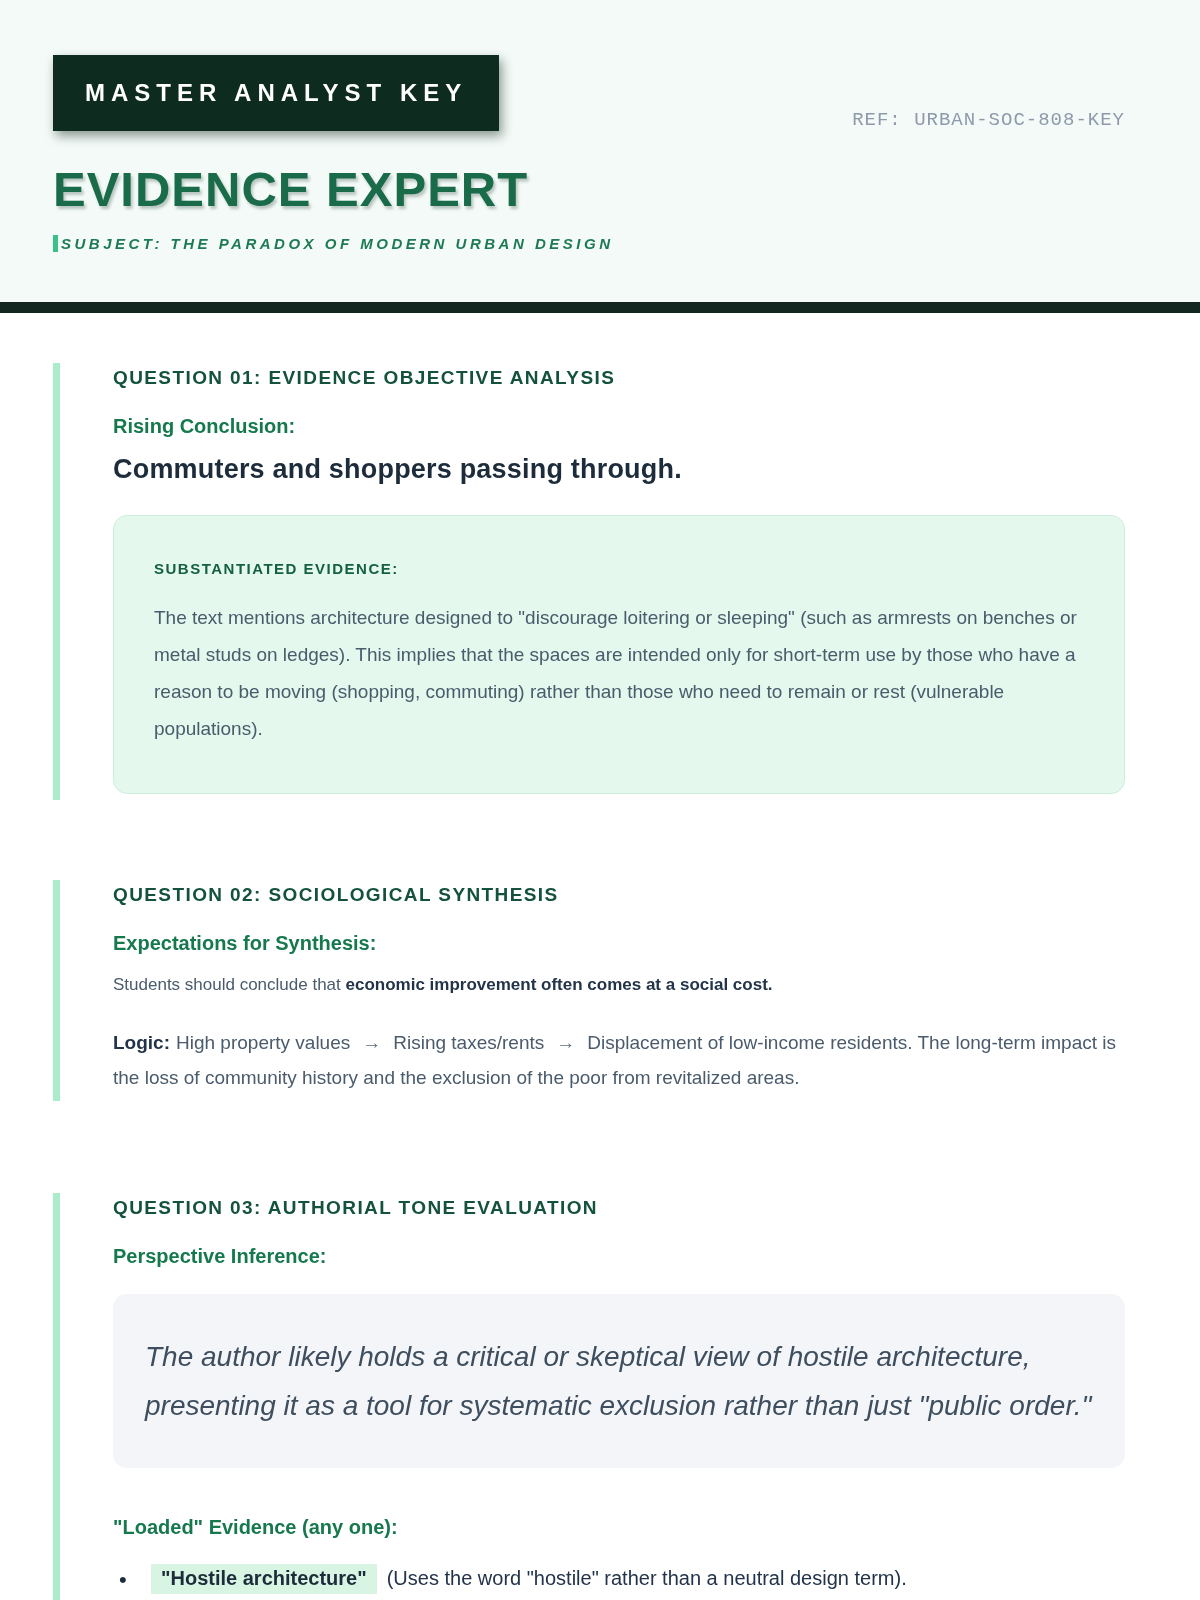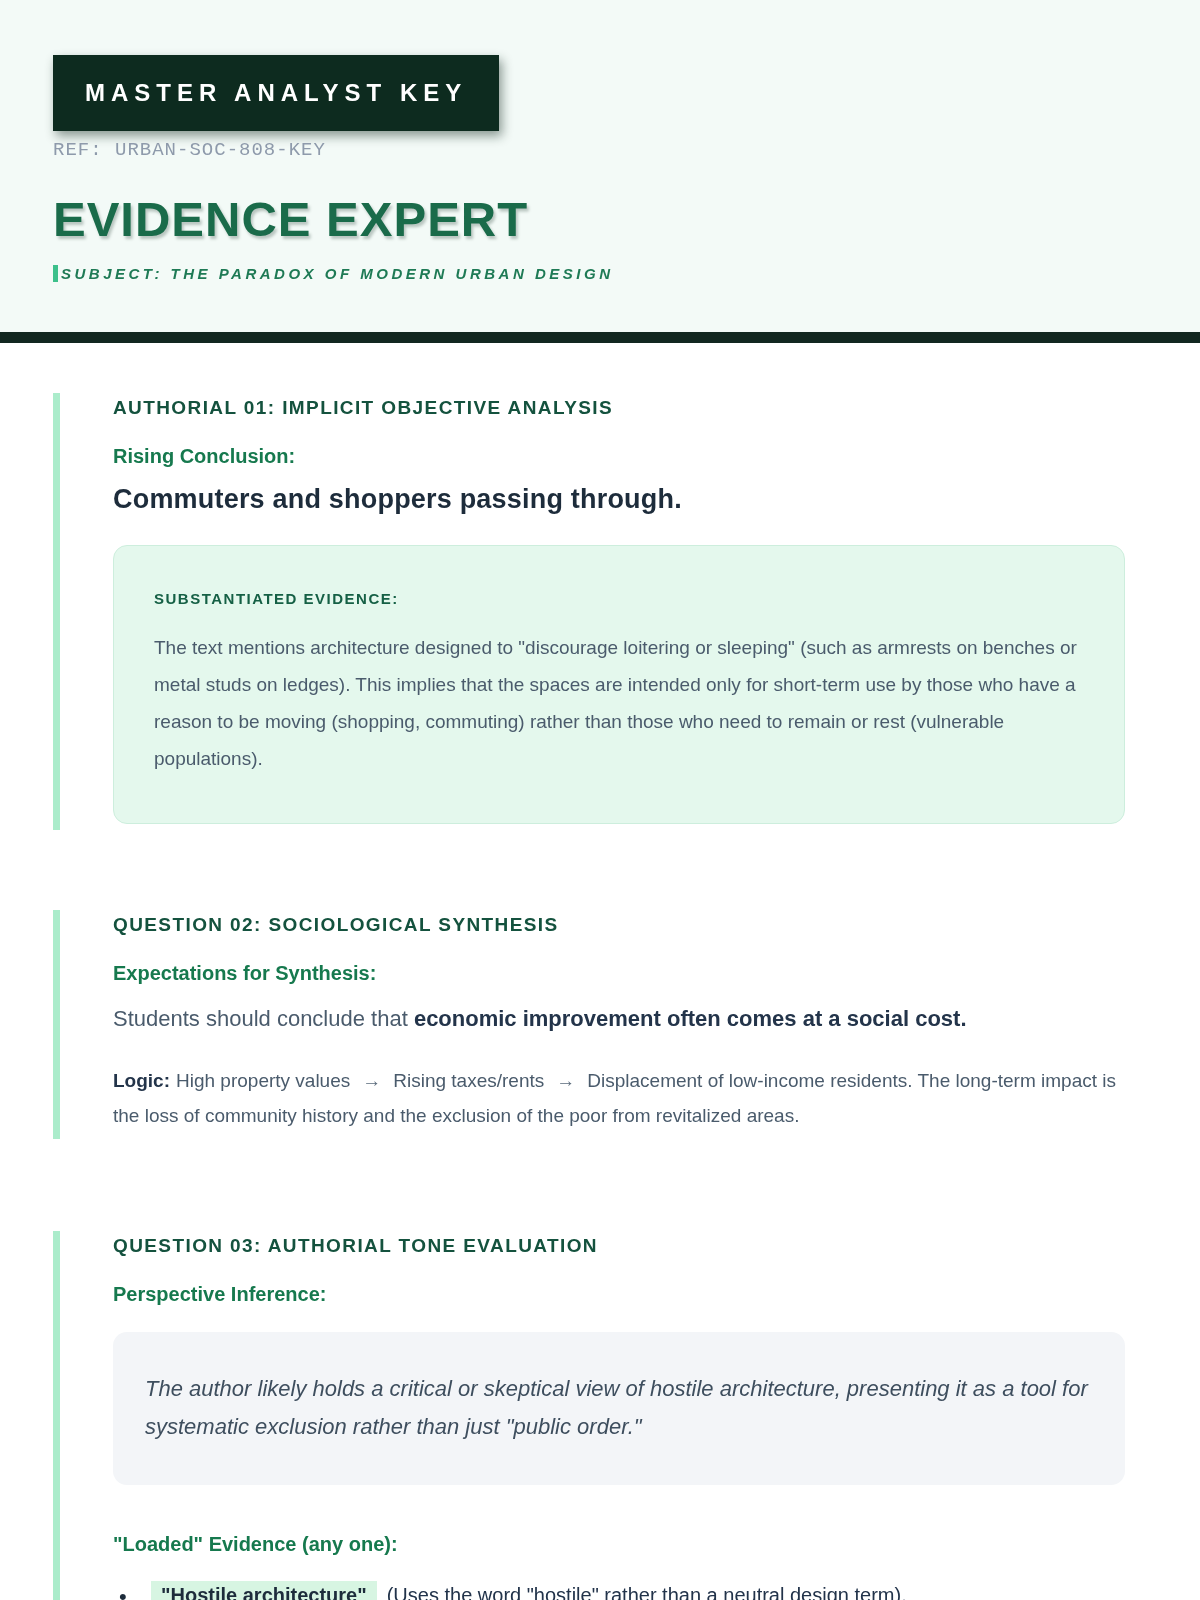--- a/index.html
+++ b/index.html
@@ -10,21 +10,21 @@
     font-family: "Liberation Sans", sans-serif;
     -webkit-font-smoothing: antialiased;
   }
 
   
   .header {
     background: var(--header-bg, #f3faf7);
     padding: 55px 75px 50px 53px;
   }
   .header-top {
-    display: flex; justify-content: space-between; align-items: flex-start; flex-direction: column;
+    display: flex; justify-content: space-between; align-items: flex-end;
   }
   .badge {
     background: var(--brand-dark, #0d2b1f);
     color: #ffffff;
     font-weight: 700;
     font-size: 24px;
     letter-spacing: 6px;
     padding: 24px 32px;
     box-shadow: 3px 5px 10px rgba(10, 35, 25, 0.45);
     white-space: nowrap;
@@ -98,21 +98,21 @@
     color: var(--evidence-label-green, #156045);
   }
   .evidence-text {
     margin: 22px 0 0;
     font-size: 19px;
     line-height: 1.95;
     color: var(--body-slate, #4a5b6c);
   }
   .lead {
     margin: 16px 0 12px;
-    font-size: 22px;
+    font-size: 17px;
     color: var(--body-slate, #4a5b6c);
     line-height: 1.6;
   }
   .lead strong { color: var(--bold-navy, #23344a); }
   .logic {
     margin: 28px 0 0;
     font-size: 19px;
     color: var(--body-slate, #4a5b6c);
     line-height: 1.8;
   }
@@ -120,21 +120,21 @@
   .arrow { padding: 0 12px; color: #5a6b7c; }
   .inference-box {
     margin-top: 26px;
     background: var(--inference-bg, #f3f5f8);
     border-radius: 14px;
     padding: 38px 32px;
   }
   .inference {
     margin: 0;
     font-style: italic;
-    font-size: 22px;
+    font-size: 28px;
     line-height: 1.75;
     color: #3e4e5e;
   }
   .loaded-label {
     margin: 48px 0 0;
     font-size: 20px;
     font-weight: 700;
     color: var(--label-green, #11744b);
   }
   .bullets { list-style: none; margin: 16px 0 0; padding: 0; }
@@ -172,21 +172,21 @@
     </div>
     <h1 class="title">EVIDENCE EXPERT</h1>
     <div class="subject">SUBJECT: THE PARADOX OF MODERN URBAN DESIGN</div>
   </header>
 
   <div class="divider"></div>
 
   <main>
 
     <section class="q">
-      <h2>AUTHORIAL 01: IMPLICIT OBJECTIVE ANALYSIS</h2>
+      <h2>QUESTION 01: EVIDENCE OBJECTIVE ANALYSIS</h2>
       <h3 class="green-label">Rising Conclusion:</h3>
       <p class="conclusion">Commuters and shoppers passing through.</p>
       <div class="evidence-box">
         <div class="evidence-label">SUBSTANTIATED EVIDENCE:</div>
         <p class="evidence-text">The text mentions architecture designed to "discourage loitering or sleeping" (such as armrests on benches or metal studs on ledges). This implies that the spaces are intended only for short-term use by those who have a reason to be moving (shopping, commuting) rather than those who need to remain or rest (vulnerable populations).</p>
       </div>
     </section>
 
     <section class="q">
       <h2>QUESTION 02: SOCIOLOGICAL SYNTHESIS</h2>

